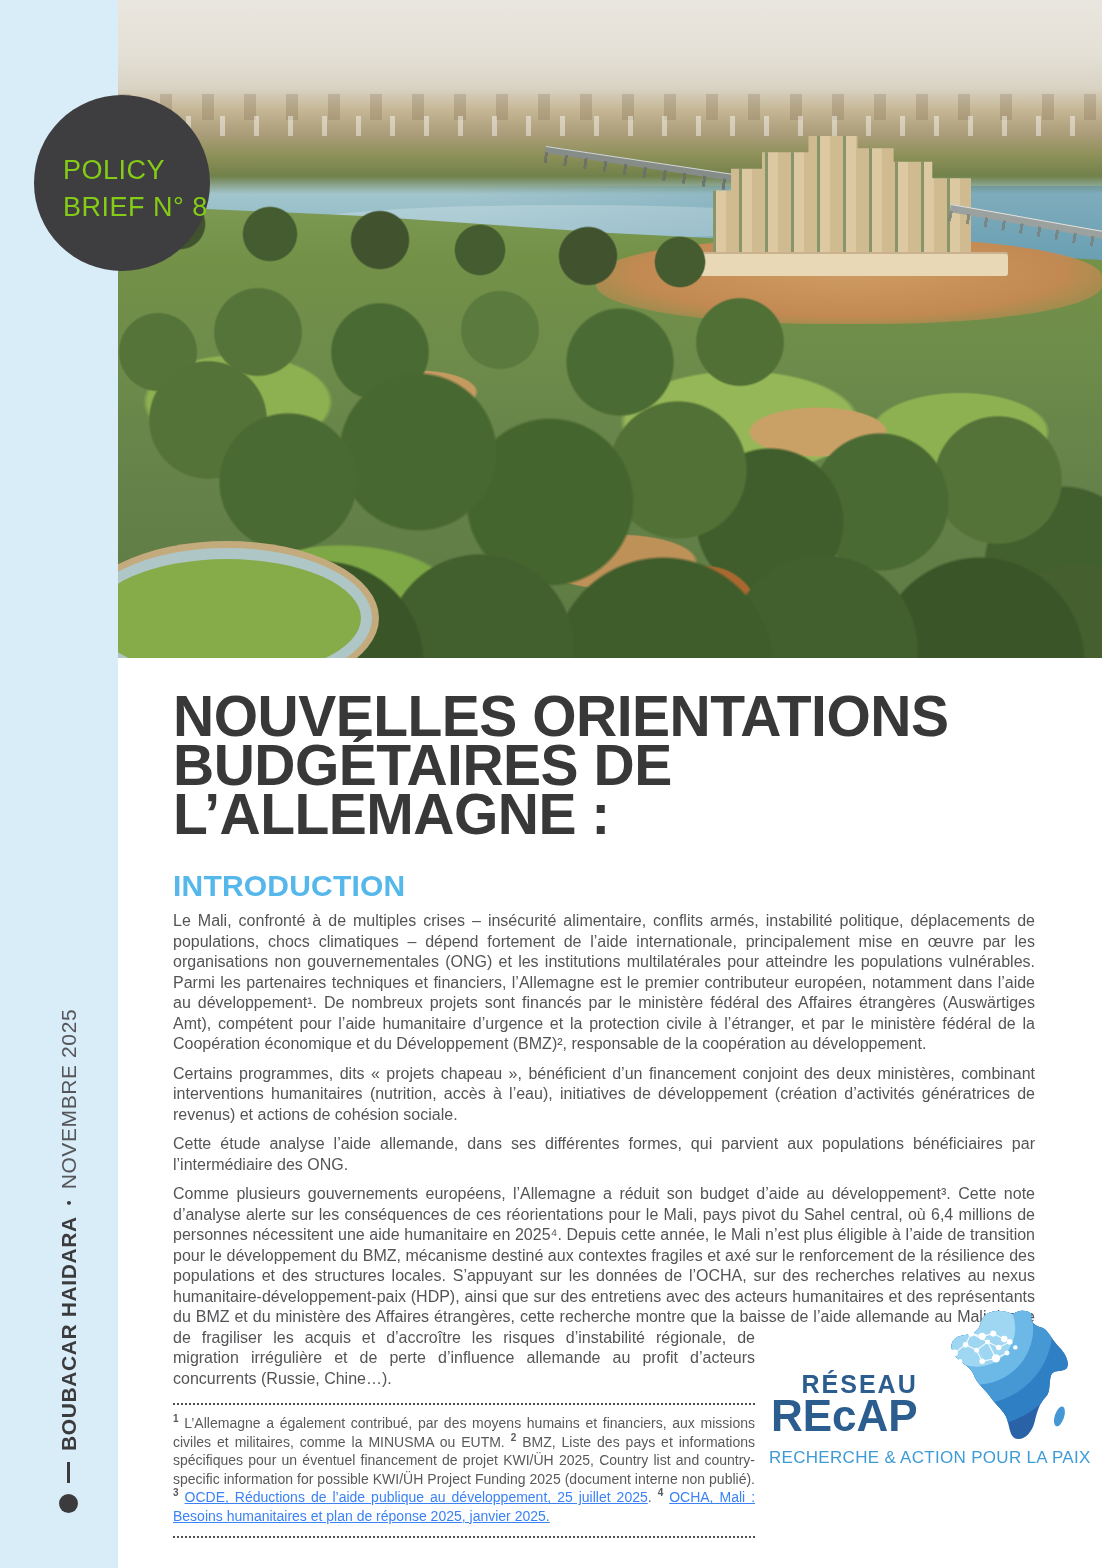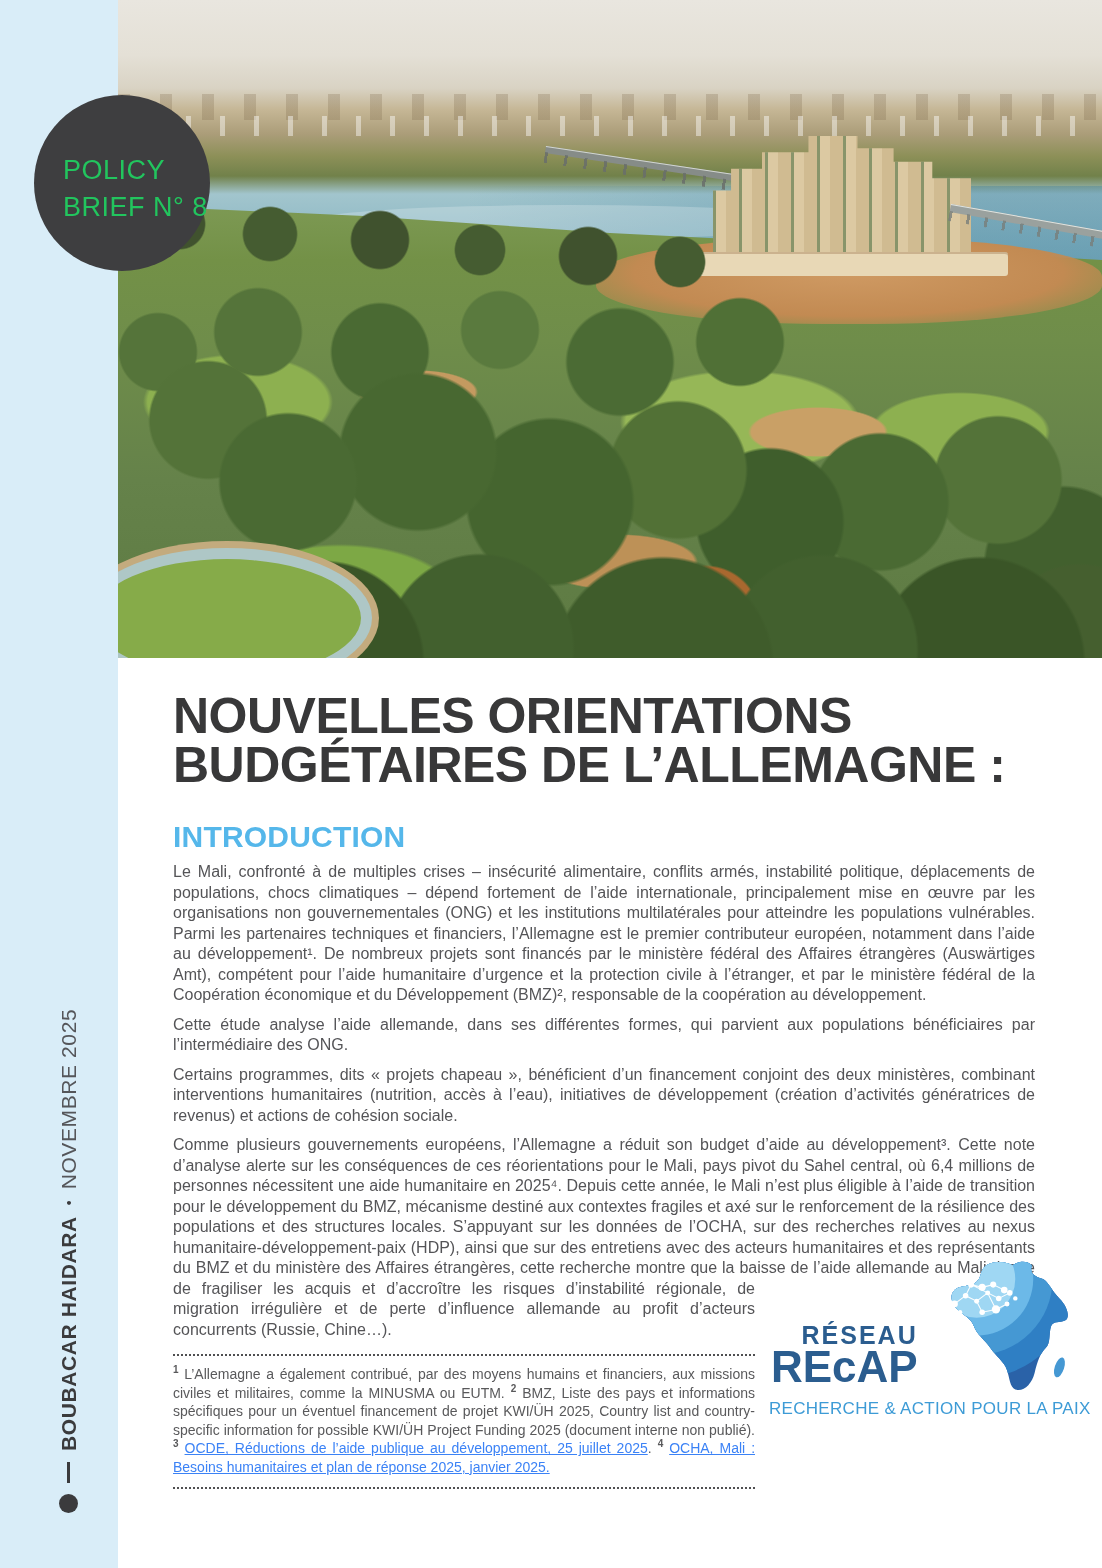--- a/index.html
+++ b/index.html
@@ -94,26 +94,26 @@
     
     radial-gradient(ellipse 95px 48px at 120px 402px,#8db050 95%,transparent 100%),
     radial-gradient(ellipse 120px 52px at 622px 422px,#96b757 95%,transparent 100%),
     radial-gradient(ellipse 90px 40px at 842px 432px,#8db050 95%,transparent 100%),
     radial-gradient(ellipse 120px 58px at 222px 602px,#7da845 95%,transparent 100%);}
   .pond{position:absolute;left:-36px;top:548px;width:268px;height:118px;border-radius:50%;
     border:11px solid #aec7c6;background:#86ab49;box-shadow:0 0 0 7px #c3ab7e;}
 
   
   .badge{position:absolute;left:34px;top:95px;width:176px;height:176px;border-radius:50%;
-    background:#3e3e40;color:#22c55e;}
+    background:#3e3e40;color:#84cc16;}
   .badge-inner{padding:57px 0 0 29px;font-size:27px;line-height:37px;font-weight:400;letter-spacing:.5px;}
 
   
   .content{position:absolute;left:173px;top:692px;width:862px;color:#545457;}
-  .title{font-size:50px;line-height:49px;font-weight:800;color:#383839;letter-spacing:-.5px;margin:0;}
+  .title{font-size:57px;line-height:49px;font-weight:800;color:#383839;letter-spacing:-.5px;margin:0;}
   .title span{display:block;}
   .section-heading{font-size:30px;font-weight:800;color:#55b7ea;letter-spacing:.2px;margin:30px 0 0 0;}
   .para{font-size:16px;line-height:20.5px;text-align:justify;margin:9px 0 0 0;}
   .para:first-of-type{margin-top:8px;}
   .logo-float{float:right;width:300px;height:160px;margin:0 -34px 0 14px;position:relative;}
   .logo-art{position:absolute;left:0;top:-22px;width:300px;}
   .logo-row{display:flex;align-items:flex-end;gap:20px;}
   .logo-text{text-align:right;padding-bottom:8px;flex:0 0 auto;margin-left:2px;}
   .logo-reseau{font-size:25px;font-weight:700;color:#2b5d8f;letter-spacing:2px;line-height:1;}
   .logo-recap{font-size:44px;font-weight:800;color:#2b5d8f;letter-spacing:0;line-height:.88;text-align:center;}
@@ -162,22 +162,22 @@
 
 <div class="content">
   <h1 class="title">
     <span>NOUVELLES ORIENTATIONS</span>
     <span>BUDGÉTAIRES DE L’ALLEMAGNE :</span>
   </h1>
 
   <h2 class="section-heading">INTRODUCTION</h2>
 
   <p class="para">Le Mali, confronté à de multiples crises – insécurité alimentaire, conflits armés, instabilité politique, déplacements de populations, chocs climatiques – dépend fortement de l’aide internationale, principalement mise en œuvre par les organisations non gouvernementales (ONG) et les institutions multilatérales pour atteindre les populations vulnérables. Parmi les partenaires techniques et financiers, l’Allemagne est le premier contributeur européen, notamment dans l’aide au développement¹. De nombreux projets sont financés par le ministère fédéral des Affaires étrangères (Auswärtiges Amt), compétent pour l’aide humanitaire d’urgence et la protection civile à l’étranger, et par le ministère fédéral de la Coopération économique et du Développement (BMZ)², responsable de la coopération au développement.</p>
+  <p class="para">Certains programmes, dits « projets chapeau », bénéficient d’un financement conjoint des deux ministères, combinant interventions humanitaires (nutrition, accès à l’eau), initiatives de développement (création d’activités génératrices de revenus) et actions de cohésion sociale.</p>
   <p class="para">Cette étude analyse l’aide allemande, dans ses différentes formes, qui parvient aux populations bénéficiaires par l’intermédiaire des ONG.</p>
-  <p class="para">Certains programmes, dits « projets chapeau », bénéficient d’un financement conjoint des deux ministères, combinant interventions humanitaires (nutrition, accès à l’eau), initiatives de développement (création d’activités génératrices de revenus) et actions de cohésion sociale.</p>
 
   <p class="para"><span>Comme plusieurs gouvernements européens, l’Allemagne a réduit son budget d’aide au développement³. Cette note d’analyse alerte sur les conséquences de ces réorientations pour le Mali, pays pivot du Sahel central, où 6,4 millions de personnes nécessitent une aide humanitaire en 2025⁴. Depuis cette année, le Mali n’est plus éligible à l’aide de transition pour le développement du BMZ, mécanisme destiné aux contextes fragiles et axé sur le renforcement de la résilience des populations et des structures locales. S’appuyant sur les données de l’OCHA, sur des recherches relatives au nexus humanitaire-développement-paix (HDP), ainsi que sur des entretiens avec des acteurs humanitaires et des représentants du BMZ et du ministère des Affaires étrangères, cette recherche montre que la baisse de </span><span class="logo-float">
         <span class="logo-art">
       <span class="logo-row">
         <span class="logo-text">
           <span class="logo-reseau" style="display:block;">RÉSEAU</span>
           <span class="logo-recap" style="display:block;">REcAP</span>
         </span>
         <svg class="logo-map" viewBox="0 0 100 100">
           <defs>

